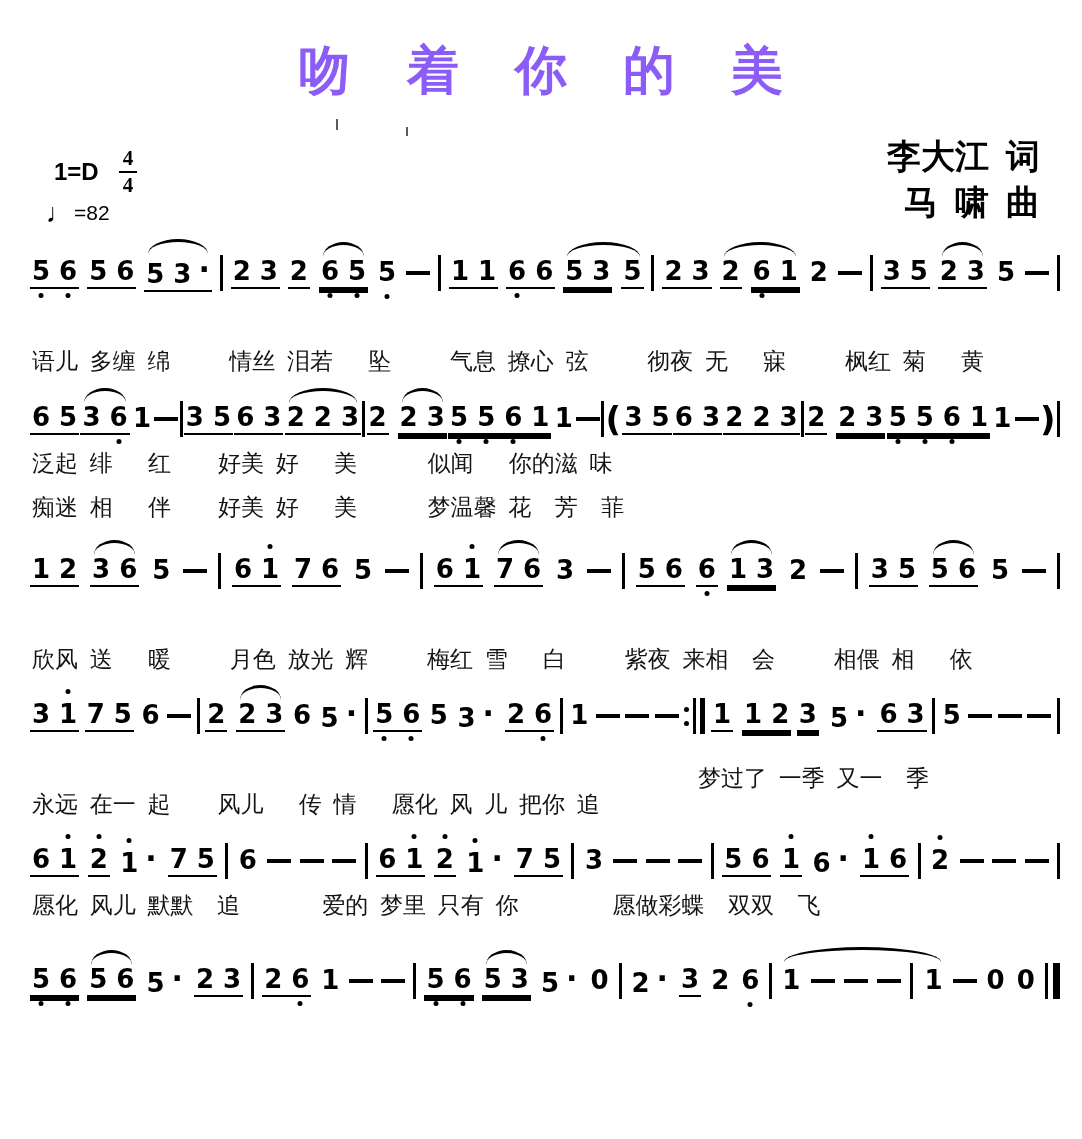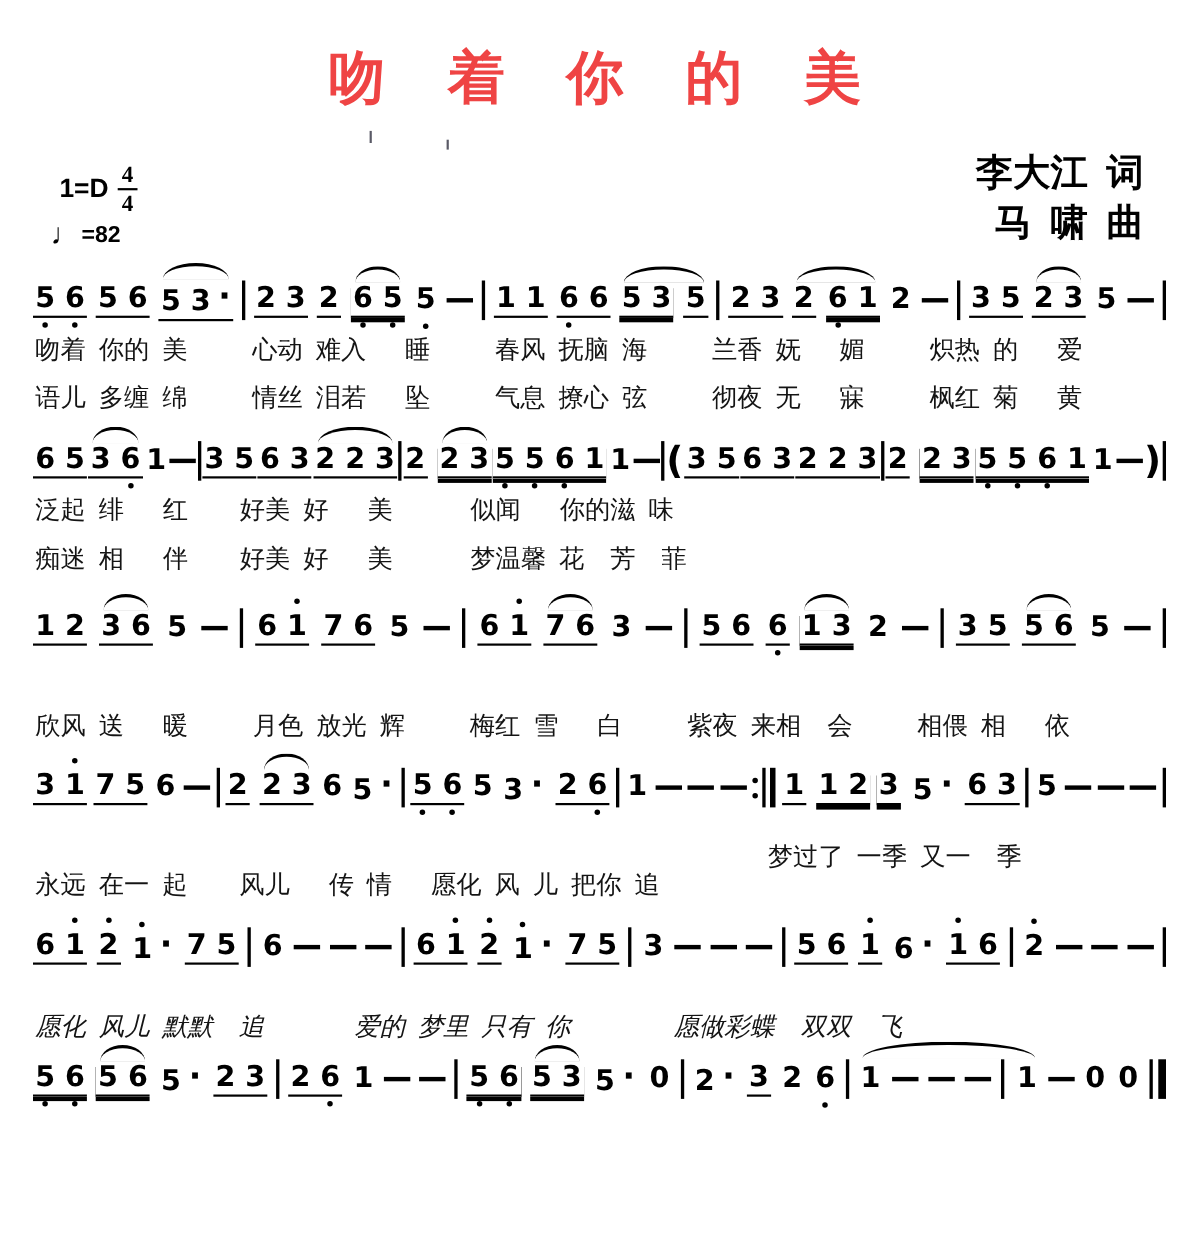--- a/index.html
+++ b/index.html
@@ -3,31 +3,31 @@
 <meta charset="utf-8">
 <style>
   html,body{margin:0;padding:0;}
   body{width:1082px;height:1139px;background:#ffffff;position:relative;
        font-family:"Liberation Sans",sans-serif;color:#000;overflow:hidden;}
   .page{position:absolute;inset:0;background:#fff;}
 
   
   .title{position:absolute;top:36px;left:0;right:0;margin:0;text-align:center;
          font-family:"Liberation Serif",serif;font-weight:bold;font-size:52px;
-         letter-spacing:56px;text-indent:56px;color:#ef4444;}
+         letter-spacing:56px;text-indent:56px;color:#8b5cf6;}
   .tick{position:absolute;background:#5a5a66;}
   .t1{left:336px;top:119px;width:2px;height:11px;}
   .t2{left:406px;top:127px;width:2px;height:9px;}
-  .keysig{position:absolute;left:54px;top:148px;display:flex;align-items:center;gap:8px;
+  .keysig{position:absolute;left:54px;top:148px;display:flex;align-items:center;gap:20px;
           font-size:24px;font-weight:bold;}
   .frac{display:inline-flex;flex-direction:column;align-items:center;font-size:21px;
         line-height:1;font-weight:bold;font-family:"Liberation Serif",serif;}
   .frac .num{border-bottom:2px solid #000;padding:0 4px 2px;}
   .frac .den{padding-top:2px;}
-  .tempo{position:absolute;left:46px;top:198px;font-size:21px;font-weight:bold;}
+  .tempo{position:absolute;left:46px;top:198px;font-size:21px;font-weight:normal;}
   .tnote{font-size:27px;vertical-align:-2px;margin-right:1px;}
   .credit{position:absolute;right:42px;font-size:34px;font-weight:bold;white-space:pre;
           font-family:"Liberation Serif",serif;}
   .c1{top:134px;} .c2{top:180px;}
 
   
   .sys{position:absolute;left:30px;right:22px;}
   .s1{top:250px;} .s2{top:396px;} .s3{top:548px;} .s4{top:693px;} .s5{top:838px;} .s6{top:958px;}
 
   .nrow{display:flex;justify-content:space-between;align-items:center;height:46px;
@@ -52,21 +52,21 @@
   .coln b{width:5px;height:5px;border-radius:50%;background:#000;display:block;}
   .rbar1{width:3px;height:36px;background:#000;display:inline-block;}
   .rbar2{width:5px;height:36px;background:#000;display:inline-block;}
   .endbar{display:inline-flex;align-items:center;gap:5px;}
   .ebar1{width:3px;height:36px;background:#000;display:inline-block;}
   .ebar2{width:7px;height:36px;background:#000;display:inline-block;}
 
   
   .lyr{position:absolute;left:2px;font-size:23px;white-space:pre;word-spacing:6px;
        font-family:"Liberation Serif",serif;color:#141414;}
-  .l1{top:52px;} .l2{top:96px;} .single{top:80px;font-style:italic;}
+  .l1{top:52px;} .l2{top:96px;} .single{top:52px;}
   .bridge{top:70px;left:668px;}
 </style>
 </head>
 <body>
 
 <div class="page">
 
   <h1 class="title">吻着你的美</h1>
   <span class="tick t1"></span>
   <span class="tick t2"></span>
@@ -169,21 +169,20 @@
             <span class="note">2</span>
             <span class="note">3</span>
           </span>
         </span>
         <span class="grp u0">
           <span class="note">5</span>
         </span>
         <span class="dash"></span>
         <span class="bar"></span>
       </div>
-    <div class="lyr l1">吻着 你的 美     心动 难入   睡     春风 抚脑 海     兰香 妩   媚     炽热 的   爱</div>
     <div class="lyr l2">语儿 多缠 绵     情丝 泪若   坠     气息 撩心 弦     彻夜 无   寐     枫红 菊   黄</div>
   </section>
 
   <section class="sys s2">
     <div class="nrow">
         <span class="grp u1">
           <span class="note">6</span>
           <span class="note">5</span>
         </span>
         <span class="slur">

